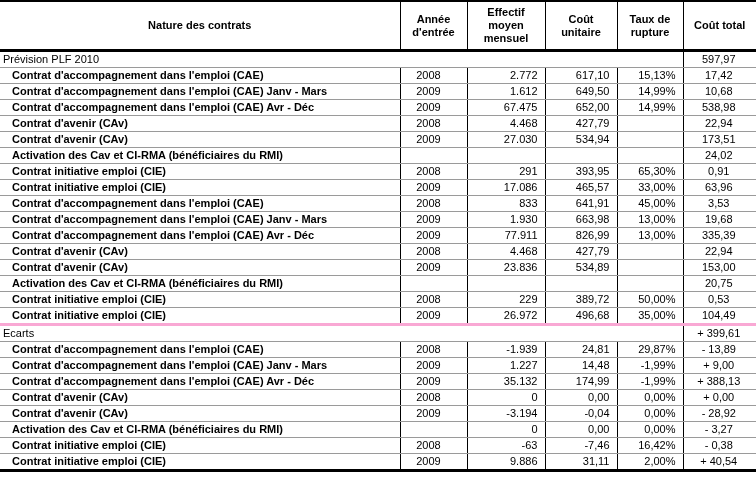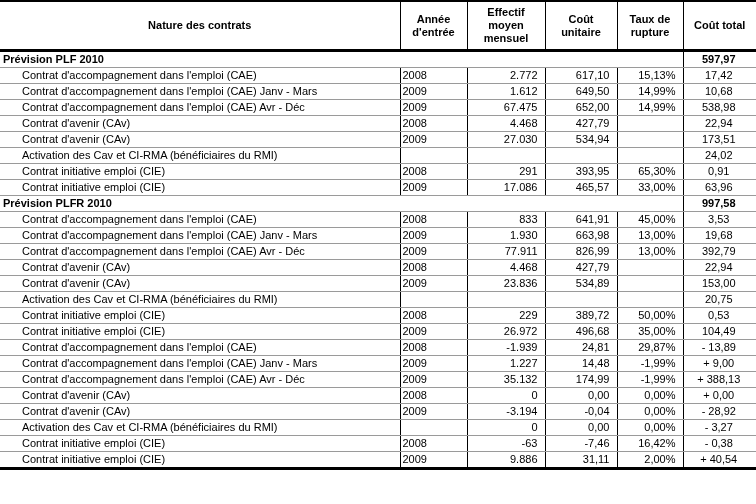--- a/index.html
+++ b/index.html
@@ -33,26 +33,26 @@
   }
   tbody td {
     height: 16px;
     line-height: 15px;
     padding: 0 2px;
     border-bottom: 1px solid #9a9a9a;
     overflow: hidden;
     white-space: nowrap;
   }
   tr.section-row td {
-    font-weight: bold;
-    border-top: 1px solid #f9a8d4;
+    font-weight: normal;
+    border-top: 3px solid #f9a8d4;
   }
   td.section-title { padding-left: 3px; }
-  td.label  { padding-left: 22px; }
-  td.year   { text-align: left; padding-right: 12px; margin-left: 48px; }
+  td.label  { padding-left: 12px; font-weight: bold; }
+  td.year   { text-align: center; padding-right: 12px; margin-left: 48px; }
   td.num    { text-align: right; padding-right: 7px; }
   td.total  { text-align: center; padding-right: 4px; }
 </style>
 </head>
 <body>
 
 <table>
   <colgroup>
     <col style="width:400px">
     <col style="width:67px">
@@ -138,24 +138,20 @@
         <td class="num total">0,91</td>
       </tr>
       <tr class="data-row">
         <td class="label">Contrat initiative emploi (CIE)</td>
         <td class="year">2009</td>
         <td class="num">17.086</td>
         <td class="num">465,57</td>
         <td class="num">33,00%</td>
         <td class="num total">63,96</td>
       </tr>
-      <tr class="section-row">
-        <td colspan="5" class="section-title">Prévision PLFR 2010</td>
-        <td class="num total section-total">997,58</td>
-      </tr>
       <tr class="data-row">
         <td class="label">Contrat d'accompagnement dans l'emploi (CAE)</td>
         <td class="year">2008</td>
         <td class="num">833</td>
         <td class="num">641,91</td>
         <td class="num">45,00%</td>
         <td class="num total">3,53</td>
       </tr>
       <tr class="data-row">
         <td class="label">Contrat d'accompagnement dans l'emploi (CAE) Janv - Mars</td>
@@ -164,21 +160,21 @@
         <td class="num">663,98</td>
         <td class="num">13,00%</td>
         <td class="num total">19,68</td>
       </tr>
       <tr class="data-row">
         <td class="label">Contrat d'accompagnement dans l'emploi (CAE) Avr - Déc</td>
         <td class="year">2009</td>
         <td class="num">77.911</td>
         <td class="num">826,99</td>
         <td class="num">13,00%</td>
-        <td class="num total">392,79</td>
+        <td class="num total">335,39</td>
       </tr>
       <tr class="data-row">
         <td class="label">Contrat d'avenir (CAv)</td>
         <td class="year">2008</td>
         <td class="num">4.468</td>
         <td class="num">427,79</td>
         <td class="num"></td>
         <td class="num total">22,94</td>
       </tr>
       <tr class="data-row">
@@ -205,20 +201,24 @@
         <td class="num">50,00%</td>
         <td class="num total">0,53</td>
       </tr>
       <tr class="data-row">
         <td class="label">Contrat initiative emploi (CIE)</td>
         <td class="year">2009</td>
         <td class="num">26.972</td>
         <td class="num">496,68</td>
         <td class="num">35,00%</td>
         <td class="num total">104,49</td>
+      </tr>
+      <tr class="section-row">
+        <td colspan="5" class="section-title">Ecarts</td>
+        <td class="num total section-total">+ 399,61</td>
       </tr>
       <tr class="data-row">
         <td class="label">Contrat d'accompagnement dans l'emploi (CAE)</td>
         <td class="year">2008</td>
         <td class="num">-1.939</td>
         <td class="num">24,81</td>
         <td class="num">29,87%</td>
         <td class="num total">- 13,89</td>
       </tr>
       <tr class="data-row">

